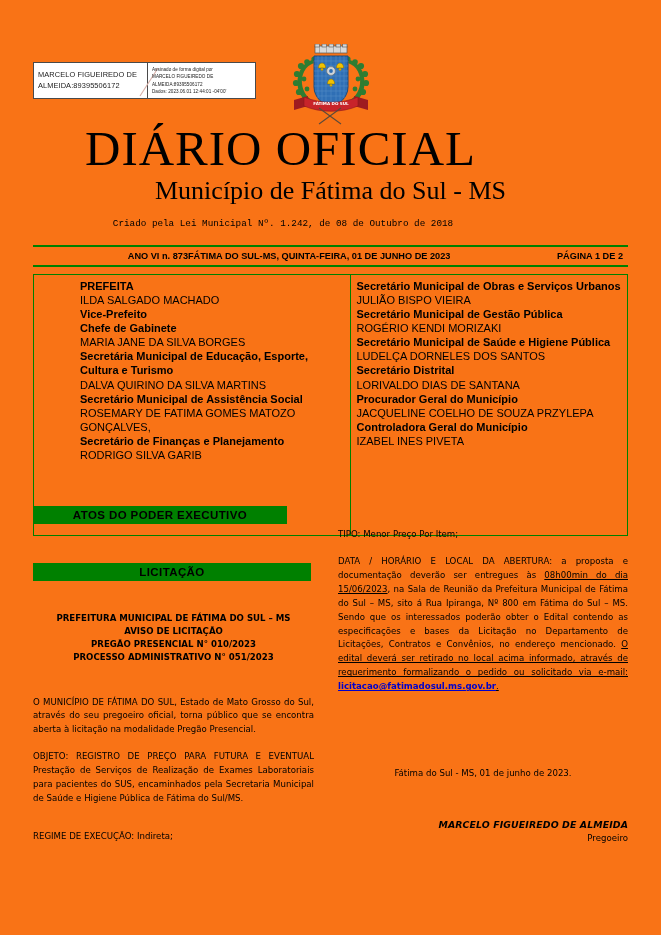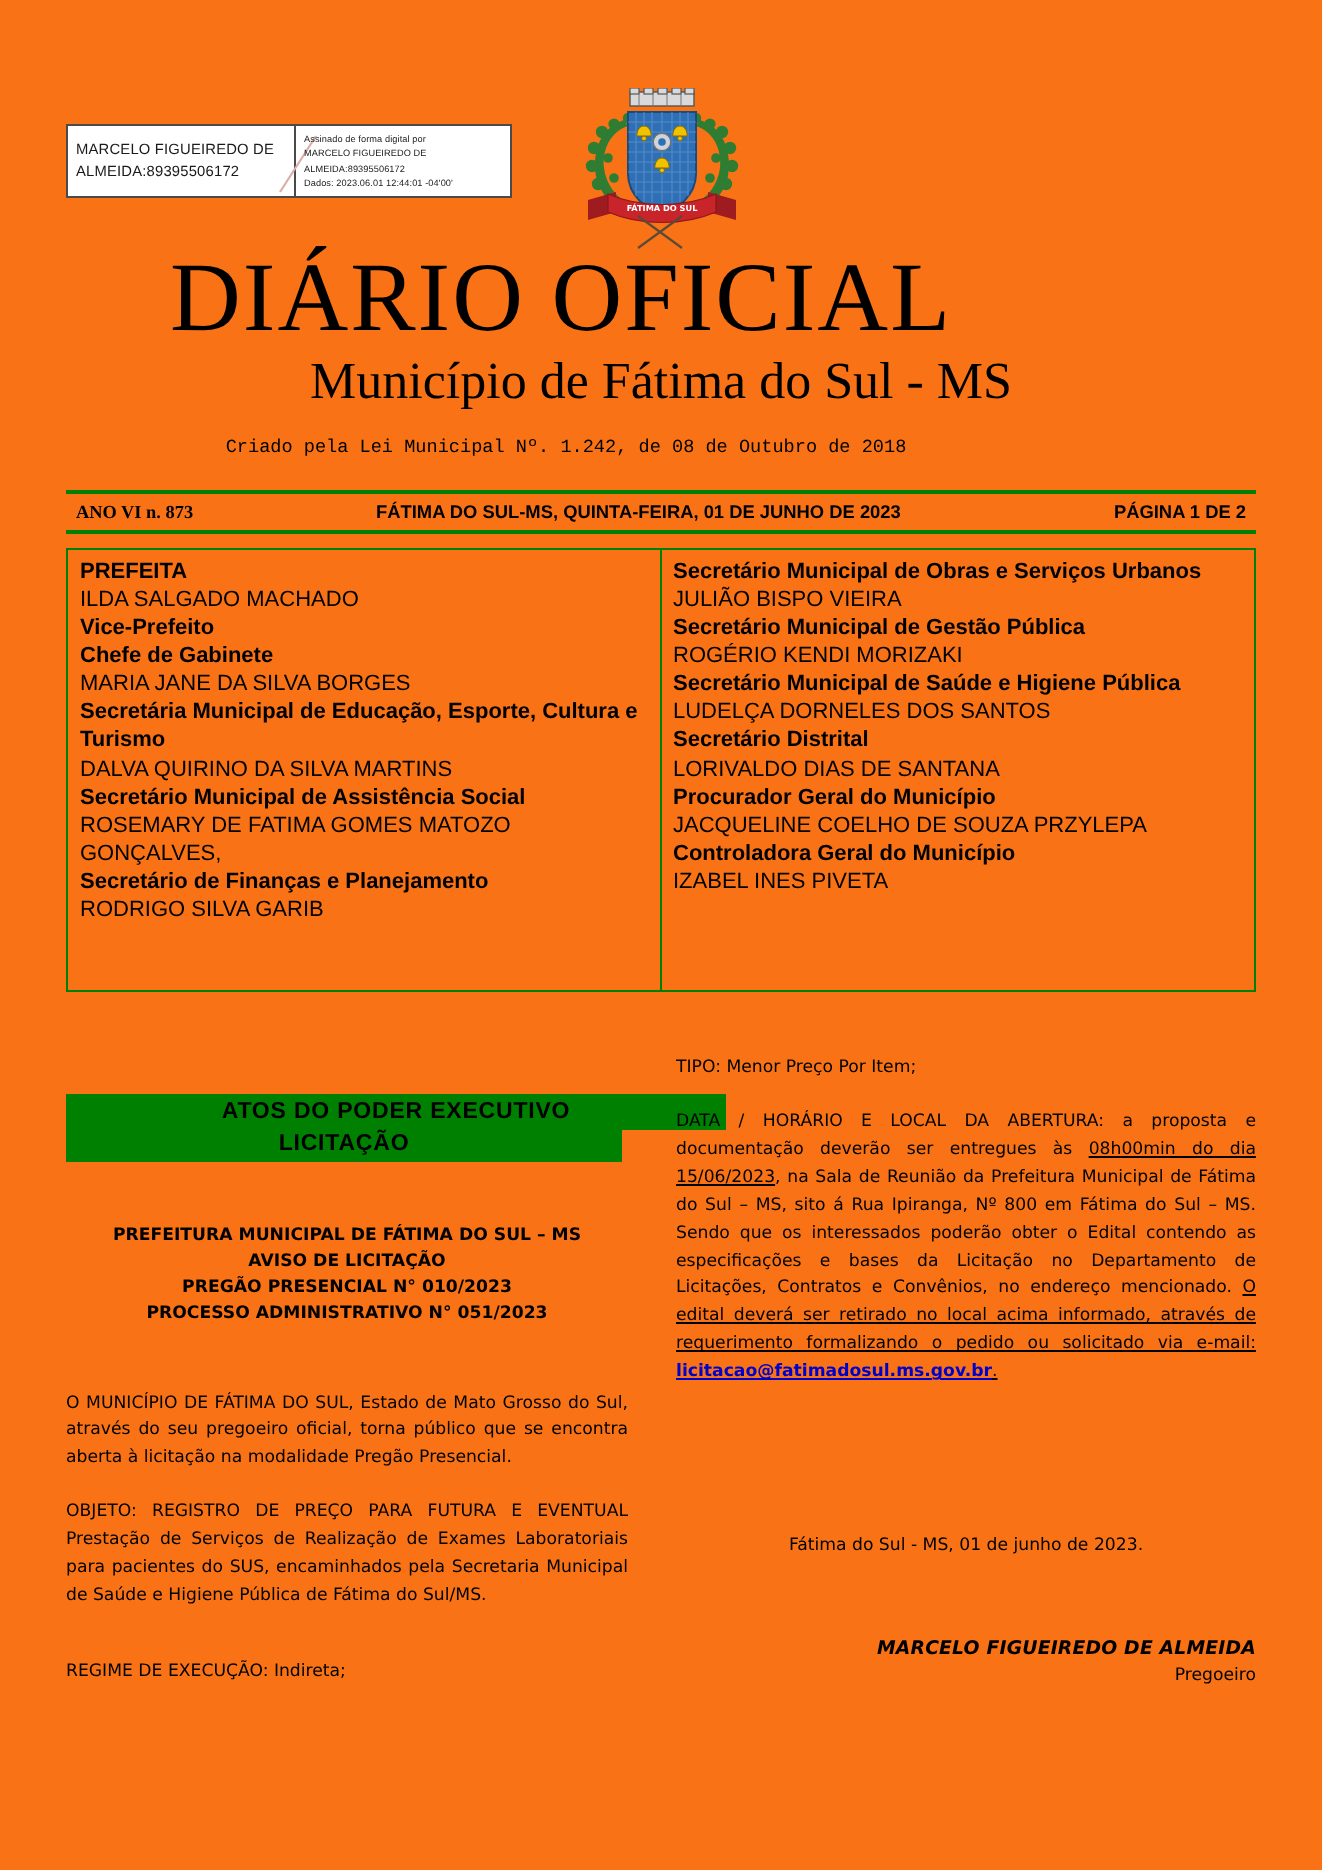--- a/index.html
+++ b/index.html
@@ -131,34 +131,35 @@
     height: 22px;
     border-top: 2.2px solid #008000;
     border-bottom: 2.2px solid #008000;
     box-sizing: border-box;
     display: flex;
     align-items: center;
     font-size: 9.2px;
     font-weight: bold;
     color: #000;
   }
-  .issue-left   { width: 150px; padding-left: 5px; text-align: left; font-family: Liberation Serif, serif; }
+  .issue-left   { width: 150px; padding-left: 5px; text-align: right; }
   .issue-center { flex: 1; text-align: left; }
   .issue-right  { width: 150px; padding-right: 5px; text-align: right; }
 
   
   .officials {
     position: absolute;
     left: 33px;
     top: 274px;
     width: 595px;
-    height: 222px;
+    height: 262px;
     border: 1.6px solid #008000;
     box-sizing: border-box;
     display: flex;
+    padding-left: 40px;
   }
   .officials-col {
     box-sizing: border-box;
     padding: 4px 6px 0 6px;
     font-size: 11px;
     line-height: 1.28;
   }
   .officials-col.left  { width: 50%; border-right: 1.6px solid #008000; }
   .officials-col.right { width: 50%; }
   .off-role { font-weight: bold; }
@@ -170,21 +171,21 @@
     background: #008000;
     color: #000000;
     font-size: 11.5px;
     font-weight: bold;
     letter-spacing: .4px;
     display: flex;
     align-items: center;
     justify-content: center;
     box-sizing: border-box;
   }
-  .banner-atos      { left: 33px; top: 547px; width: 330px; height: 18px; }
+  .banner-atos      { left: 33px; top: 506px; width: 254px; height: 18px; }
   .banner-licitacao { left: 33px; top: 563px; width: 278px; height: 18px; }
 
   
   .col-left {
     position: absolute;
     left: 33px;
     top: 612px;
     width: 281px;
     font-family: "DejaVu Sans", sans-serif;
     font-size: 8.6px;

